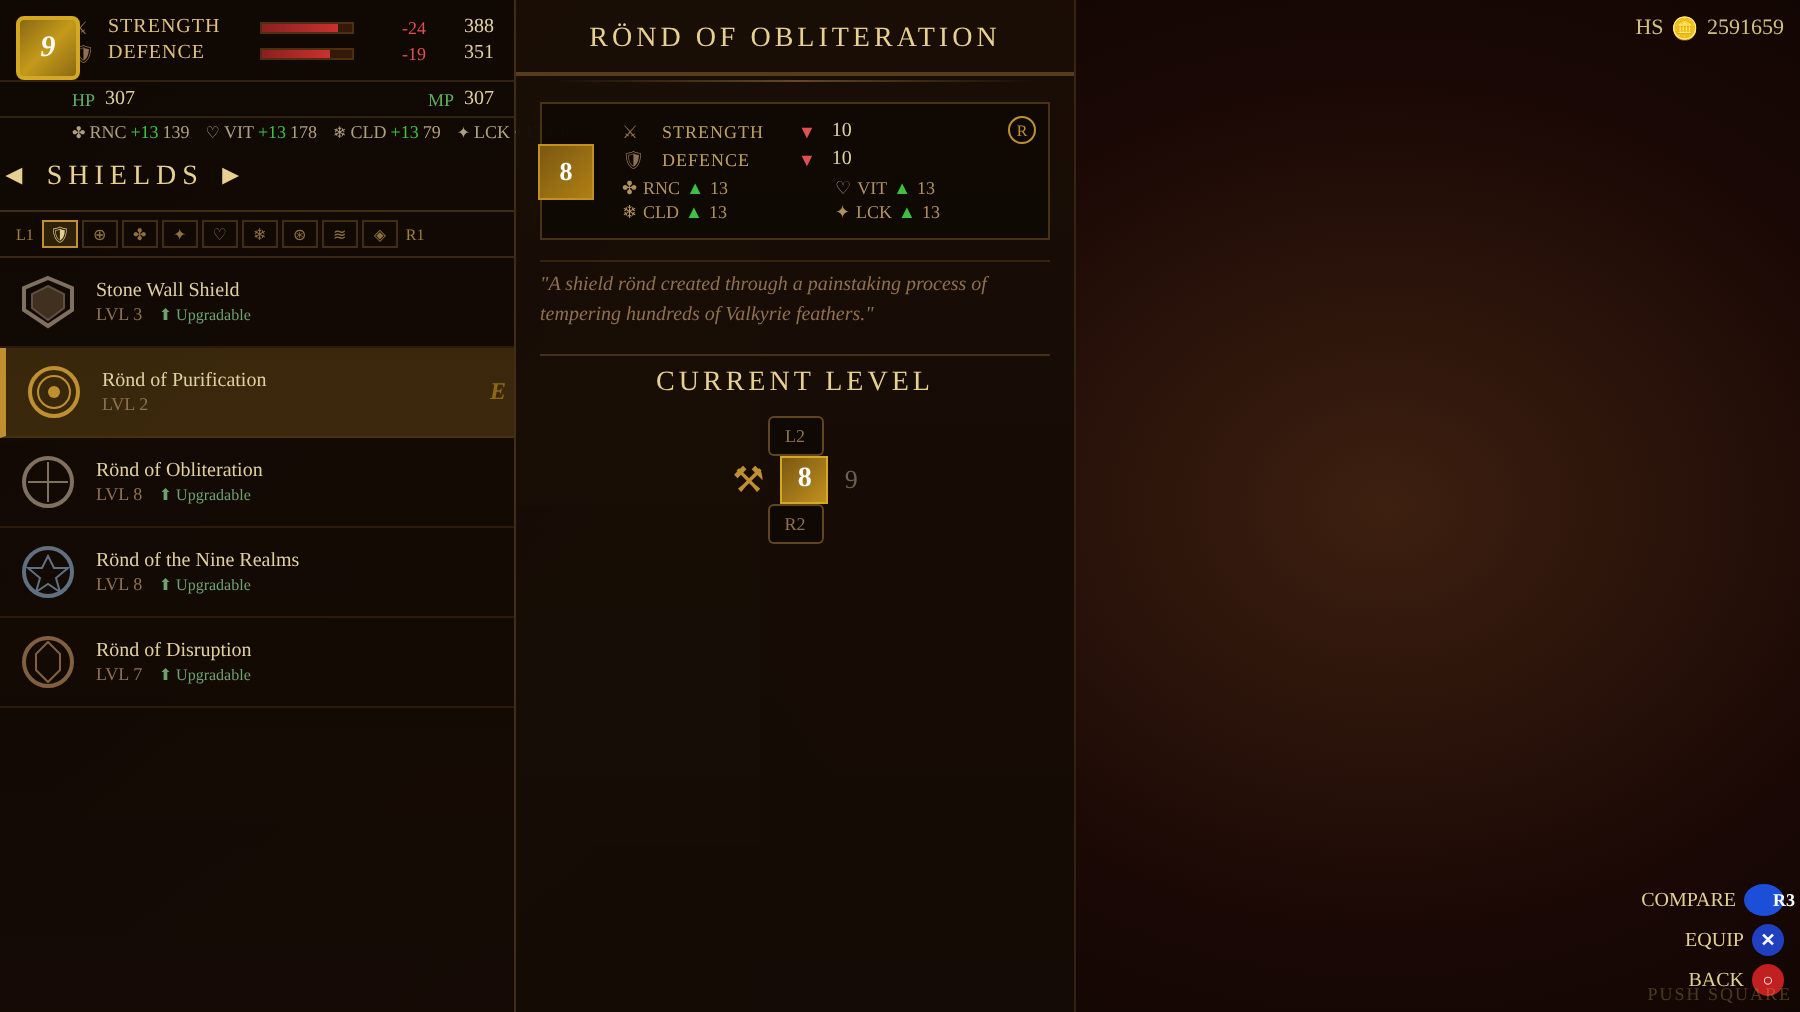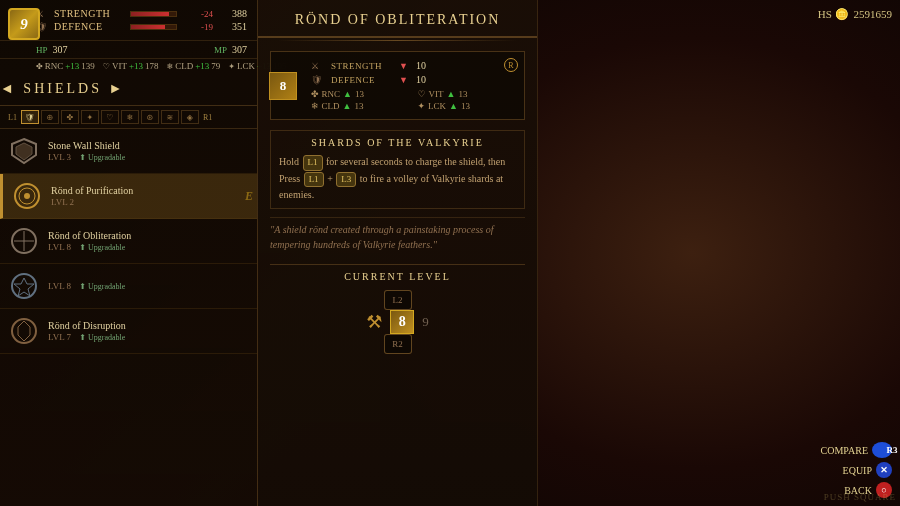--- a/index.html
+++ b/index.html
@@ -413,21 +413,21 @@
     }
 
     
     .current-level-section {
       margin: 8px 12px 0;
       text-align: center;
     }
 
     .current-level-title {
       color: #e8d090;
-      font-size: 10px;
+      font-size: 14px;
       letter-spacing: 2px;
       text-transform: uppercase;
       border-top: 1px solid rgba(180,130,60,0.3);
       padding-top: 6px;
       margin-bottom: 8px;
     }
 
     .level-selector {
       display: flex;
       align-items: center;
@@ -704,20 +704,21 @@
     </div>
 
     <div class="shield-item">
       <div class="shield-icon">
         <svg viewBox="0 0 28 28">
           <circle cx="14" cy="14" r="12" fill="none" stroke="#607080" stroke-width="2"></circle>
           <polygon points="14,6 17,12 24,12 18,17 20,24 14,20 8,24 10,17 4,12 11,12" fill="none" stroke="#607080" stroke-width="1"></polygon>
         </svg>
       </div>
       <div class="shield-info">
+        <div class="shield-name">Rönd of the Nine Realms</div>
         <div class="shield-level">
           <span>LVL 8</span>
           <span class="upgradable-badge" style="display:inline-flex;margin-left:6px">
             <span>⬆</span>
             <span>Upgradable</span>
           </span>
         </div>
       </div>
     </div>
 
@@ -789,26 +790,20 @@
         <div class="grid-stat">
           <span>✦</span>
           <span>LCK</span>
           <span class="stat-up">▲</span>
           <span>13</span>
         </div>
       </div>
     </div>
   </div>
 
-  <div class="ability-section">
-    <div class="ability-title">SHARDS OF THE VALKYRIE</div>
-    <div class="ability-desc">
-      <span>Hold </span><span class="btn-badge">L1</span><span> for several seconds to charge the shield, then Press </span><span class="btn-badge">L1</span> + <span class="btn-badge">L3</span><span> to fire a volley of Valkyrie shards at enemies.</span>
-    </div>
-  </div>
 
   <div class="flavor-text">"A shield rönd created through a painstaking process of tempering hundreds of Valkyrie feathers."</div>
 
   <div class="current-level-section">
     <div class="current-level-title">CURRENT LEVEL</div>
     <div class="level-selector">
       <div class="level-btn">
         <span>L2</span>
       </div>
       <div class="level-display">

